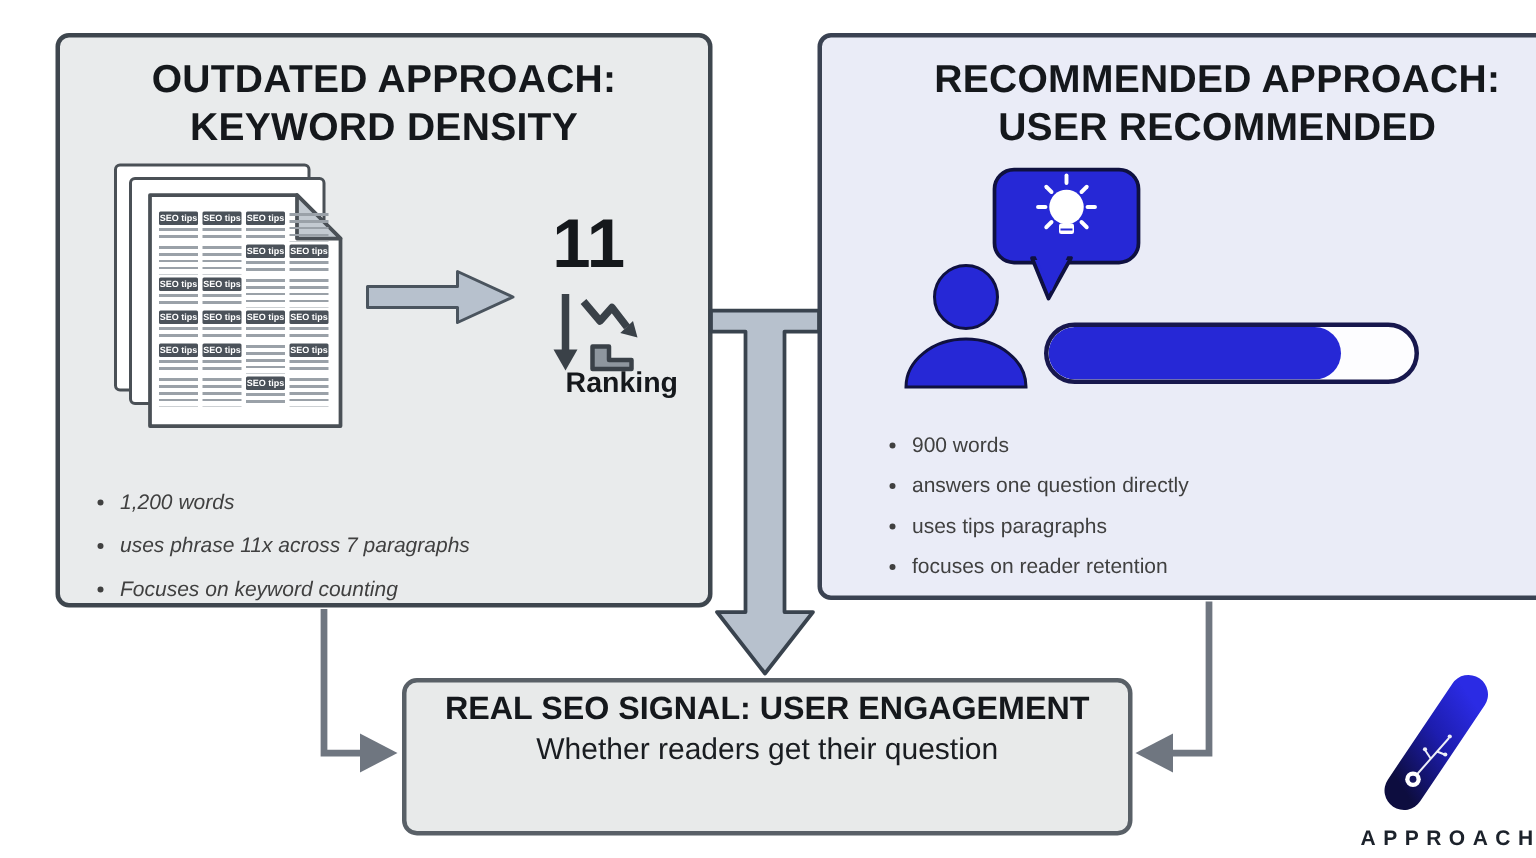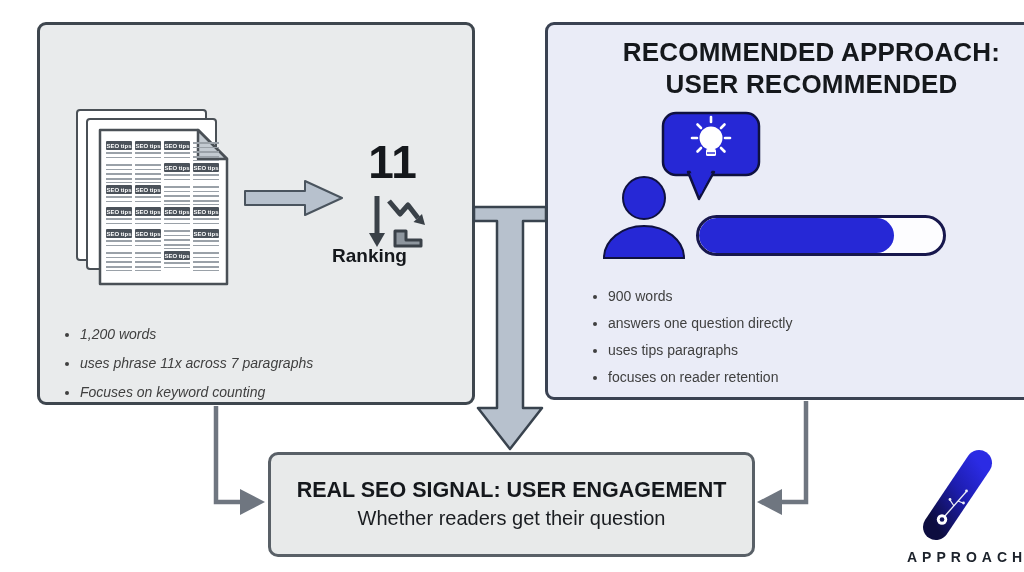--- a/index.html
+++ b/index.html
@@ -30,54 +30,58 @@
                display:flex; align-items:center; justify-content:center; border-radius:1px;
                white-space:nowrap; overflow:hidden; }
   .cell .lines { display:block; flex:1; margin-top:2px;
         background:repeating-linear-gradient(to bottom, #9aa1a8 0 1.8px, transparent 1.8px 4.6px); }
   .cell .lines.full { margin-top:1px; }
 
   .block-arrow { position:absolute; left:204px; top:154px; }
   .rank-number { position:absolute; left:295px; top:110px; width:115px; text-align:center;
                  font-size:46px; font-weight:700; color:#15181c; }
   .trend-icon  { position:absolute; left:325px; top:166px; }
-  .rank-label  { position:absolute; left:292px; top:220px; width:120px; text-align:left;
+  .rank-label  { position:absolute; left:292px; top:220px; width:120px; text-align:right;
                  font-size:19px; font-weight:700; }
 
   .bullets { position:absolute; list-style:disc; }
   .bullets li { font-size:14px; color:#404040; }
   #left-bullets  { left:10px; top:295px; padding-left:30px; }
   #left-bullets li  { line-height:29px;font-style:italic; }
   #right-bullets { left:30px; top:258px; padding-left:30px; }
   #right-bullets li { line-height:27px; }
 
   
   .person-icon   { position:absolute; left:53px;  top:147px; }
   .bubble-icon   { position:absolute; left:112px; top:85px; }
   .progress-bar  { position:absolute; left:148px; top:190px; width:250px; height:41px;
                    background:#fdfdff; border:3px solid #17174d; border-radius:21px; overflow:hidden; }
   .progress-fill { height:100%; background:#2628d6; border-radius:18px; }
 
   
-  #bottom-box .box-title { text-align:center; font-weight:700; font-size:21.5px; padding-top:23px; }
+  #bottom-box .box-title { text-align:center; font-weight:700; font-size:21.5px; padding-top:5px; }
   #bottom-box .box-line  { text-align:center; font-size:20px; line-height:26px; color:#1a1d21; }
   #bottom-box .box-line.first { margin-top:2px; }
 
   
   .overlay { position:absolute; left:0; top:0; z-index:5; pointer-events:none; }
 
   
   .logo { position:absolute; left:903px; top:446px; width:108px; text-align:center; z-index:2; }
   .logo .brand { font-size:14px; font-weight:700; letter-spacing:5px; text-indent:4px;
                  color:#1c222b; margin-top:1px; }
 </style>
 </head>
 <body>
 
 <div class="panel" id="left-panel">
+  <div class="panel-title">
+    <div>OUTDATED APPROACH:</div>
+    <div>KEYWORD DENSITY</div>
+  </div>
 
   <div class="doc-stack">
     <div class="page-back p1"></div>
     <div class="page-back p2"></div>
     <svg class="front-page" width="135" height="161" viewBox="0 0 135 161">
       <path d="M4,3 H102 L131,32 V157 H4 Z" fill="#ffffff" stroke="#4a5056" stroke-width="2.5" stroke-linejoin="round"></path>
       <path d="M102,3 V32 H131 Z" fill="#c3cad1" stroke="#4a5056" stroke-width="2.5" stroke-linejoin="round"></path>
     </svg>
     <div class="doc-grid">
 

